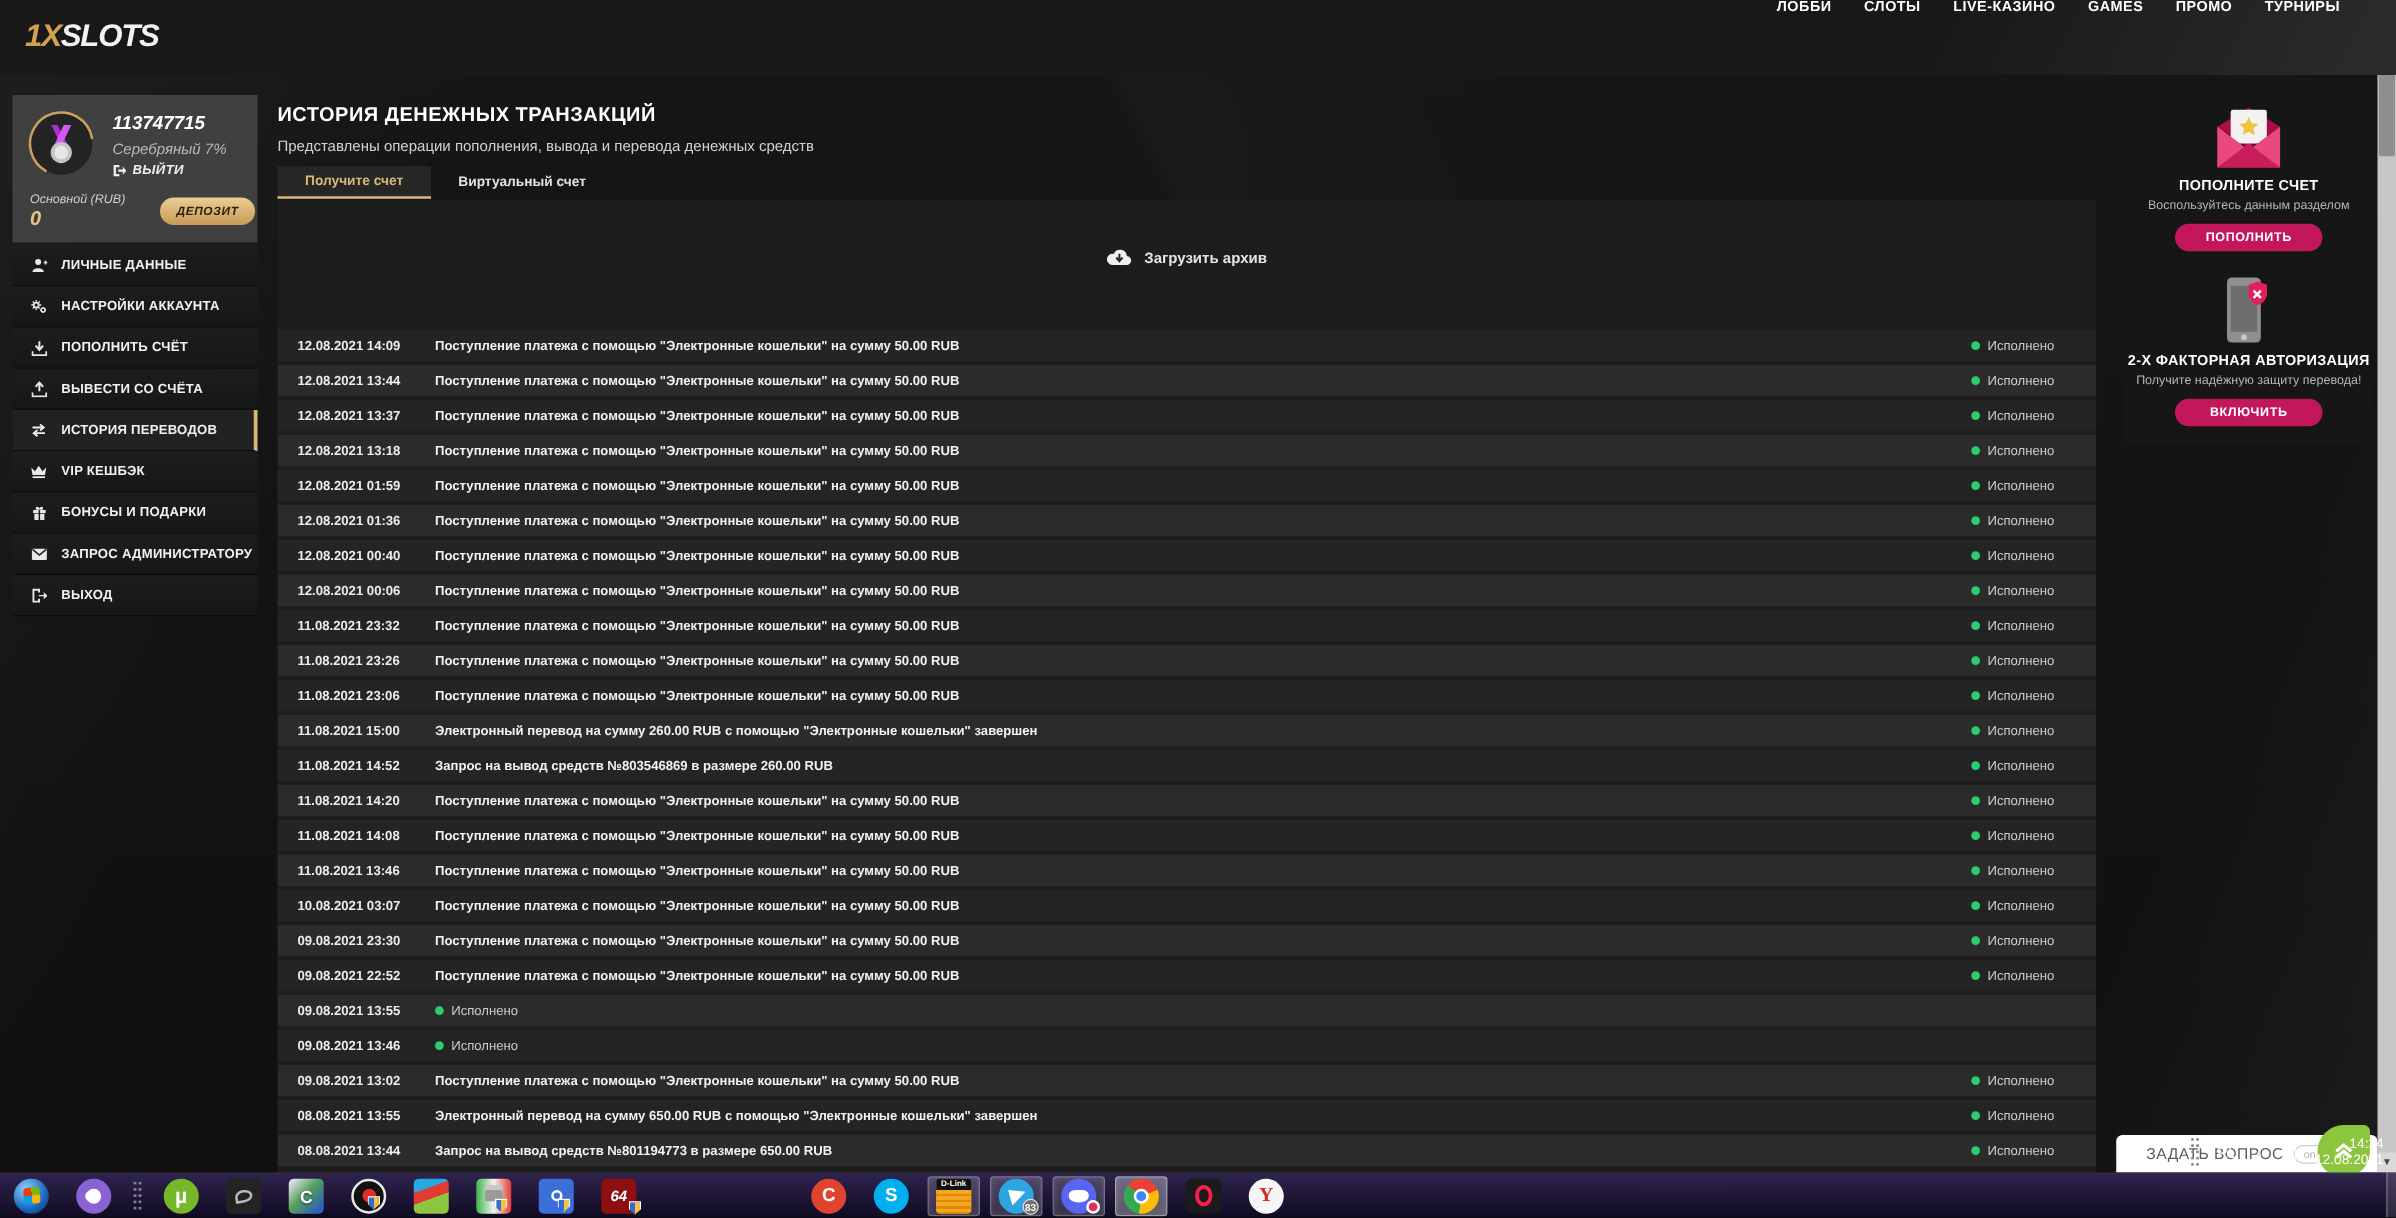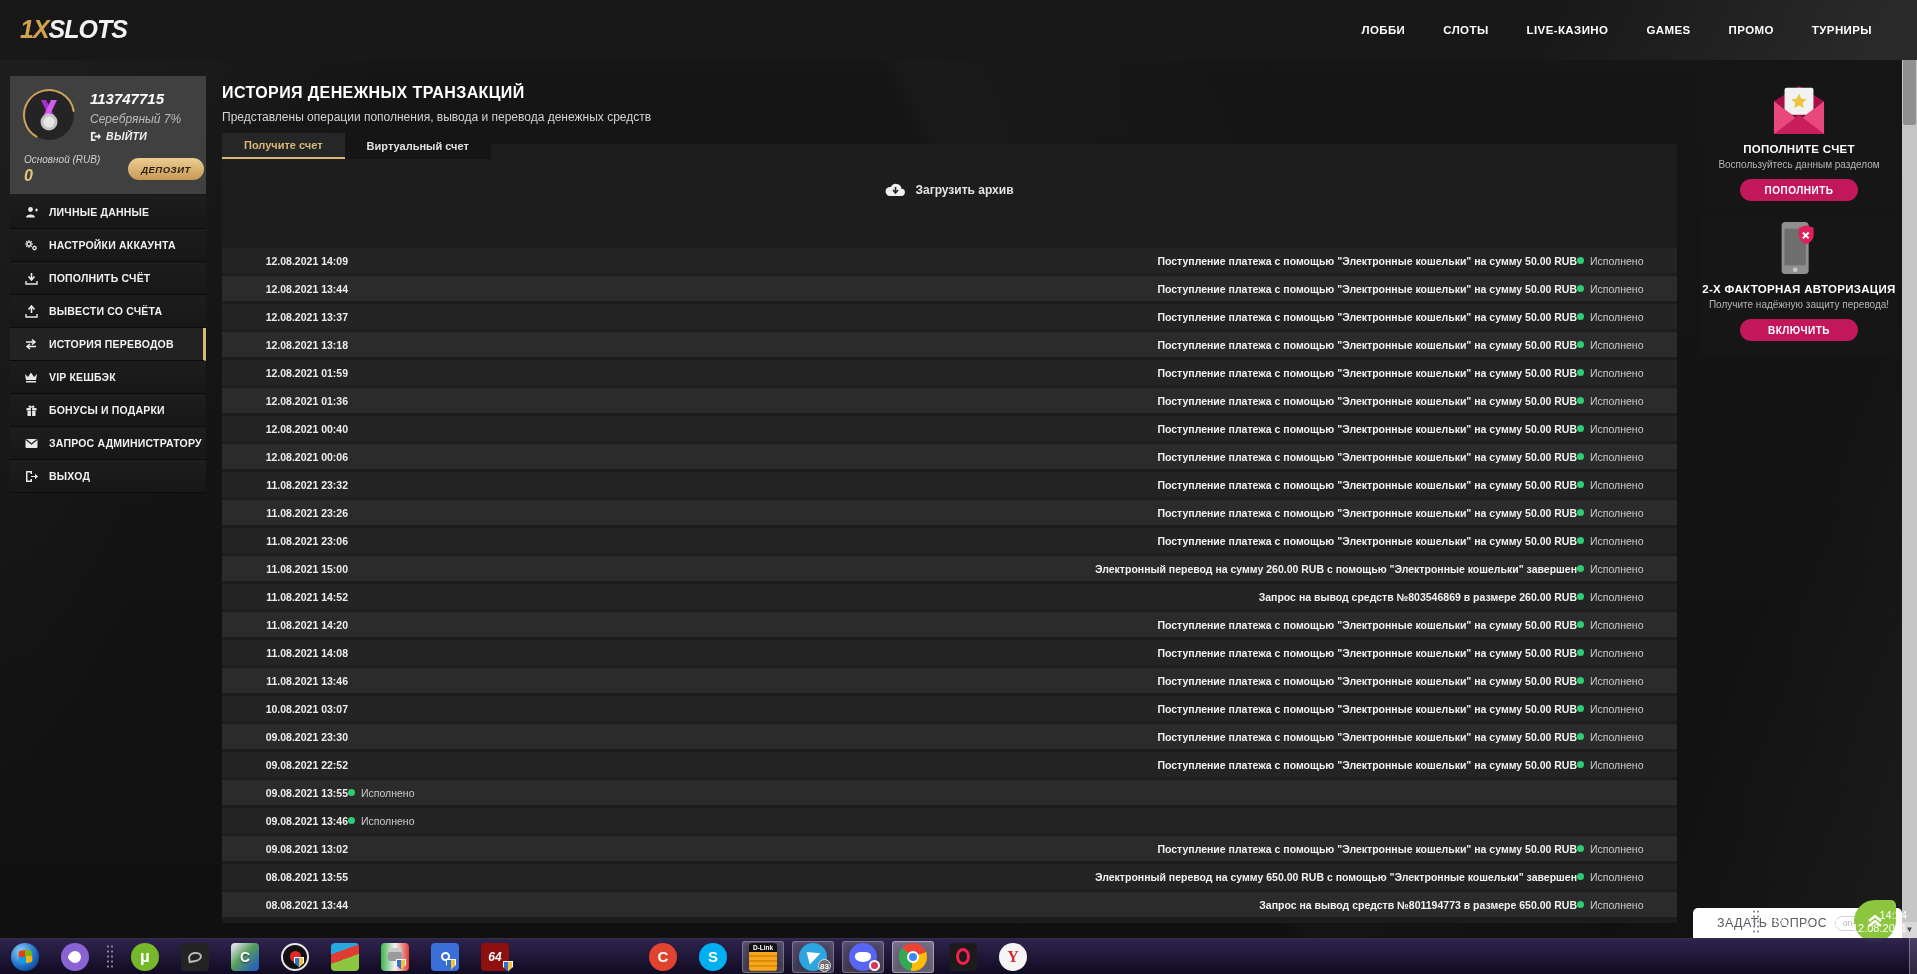--- a/index.html
+++ b/index.html
@@ -13,21 +13,21 @@
       linear-gradient(115deg, rgba(255,255,255,0.04) 0%, transparent 18%),
       linear-gradient(295deg, rgba(255,255,255,0.05) 0%, transparent 14%),
       linear-gradient(65deg, transparent 55%, rgba(255,255,255,0.02) 56%, transparent 70%),
       linear-gradient(180deg, #161616 0%, #101010 100%); }
 
   
   .header { position:absolute; left:0; top:0; width:1917px; height:60px; background:linear-gradient(115deg,#181818 80%, #2a2a2a 98%); z-index:5; }
   .logo { position:absolute; left:20px; top:15px; font-size:25px; font-style:italic; font-weight:bold; letter-spacing:-1px; cursor:pointer; }
   .logo .gold { color:#d2a24f; }
   .logo .white { color:#f2f2f2; }
-  .topnav { position:absolute; right:45px; top:0; height:60px; display:flex; align-items:center; gap:38px; }
+  .topnav { position:absolute; right:45px; top:0; height:60px; display:flex; gap:26px; }
   .topnav span { color:#ffffff; font-size:11.5px; font-weight:bold; letter-spacing:.4px; cursor:pointer; white-space:nowrap; }
 
   
   .profile-card { position:absolute; left:10px; top:76px; width:196px; height:118px; background:#404040; z-index:3;font-style:italic; }
   .avatar-wrap { position:absolute; left:12px; top:12px; width:54px; height:54px; }
   .profile-id { position:absolute; left:80px; top:14px; color:#fff; font-size:15px; font-weight:bold; }
   .profile-level { position:absolute; left:80px; top:36px; color:#b9b9b9; font-size:12px; }
   .logout { position:absolute; left:80px; top:54px; color:#efefef; font-size:10.5px; font-weight:bold; letter-spacing:.3px; cursor:pointer; display:flex; align-items:center; gap:5px; }
   .bal-label { position:absolute; left:14px; top:78px; color:#cfcfcf; font-size:10px; }
   .bal-value { position:absolute; left:14px; top:91px; color:#e6c47f; font-size:16px; font-weight:bold; }
@@ -44,26 +44,26 @@
   .menu-item.active { background:#222222; border-right:3px solid #d9b877; }
 
   
   .main-title { position:absolute; left:222px; top:84px; color:#ffffff; font-size:16px; font-weight:bold; letter-spacing:.4px; }
   .main-sub { position:absolute; left:222px; top:110px; color:#d2d2d2; font-size:12px; }
   .tabs { position:absolute; left:222px; top:133px; display:flex; z-index:2; }
   .tab { height:26px; padding:0 22px; display:flex; align-items:center; font-size:11px; font-weight:bold; cursor:pointer; }
   .tab.active { background:#262626; color:#d9b877; border-bottom:2px solid #d9b877; }
   .tab.inactive { background:#151515; color:#e2e2e2; }
 
-  .panel { position:absolute; left:222px; top:144px; width:1455px; height:779px; background:#1d1d1d; overflow:hidden; }
+  .panel { position:absolute; left:222px; top:160px; width:1455px; height:779px; background:#1d1d1d; overflow:hidden; }
   .archive-link { position:absolute; left:0; top:38px; width:100%; display:flex; align-items:center; justify-content:center; gap:9px;
     color:#e4e4e4; font-size:12px; font-weight:bold; cursor:pointer; }
 
   .tx-list { position:absolute; left:0; top:104px; width:100%; }
-  .tx-row { display:flex; align-items:center; height:25px; margin-bottom:3px; width:100%;text-align:right; }
+  .tx-row { display:flex; align-items:center; height:25px; margin-bottom:3px; width:100%; }
   .row-odd  { background:#242424; }
   .row-even { background:#2b2b2b; }
   .tx-date { flex:0 0 110px; margin-left:16px; color:#ededed; font-size:10.5px; font-weight:bold; white-space:nowrap; }
   .tx-desc { flex:1 1 auto; color:#f2f2f2; font-size:10.5px; font-weight:bold; white-space:nowrap; overflow:hidden; }
   .tx-status { flex:0 0 88px; display:flex; align-items:center; gap:6px; margin-right:12px; }
   .tx-status .dot { width:7px; height:7px; border-radius:50%; background:#2ecc71; display:inline-block; }
   .tx-status em { font-style:normal; color:#cbcbcb; font-size:10.5px; }
 
   
   .promo-card { position:absolute; left:1700px; width:198px; background:#161616; text-align:center; z-index:3; }

